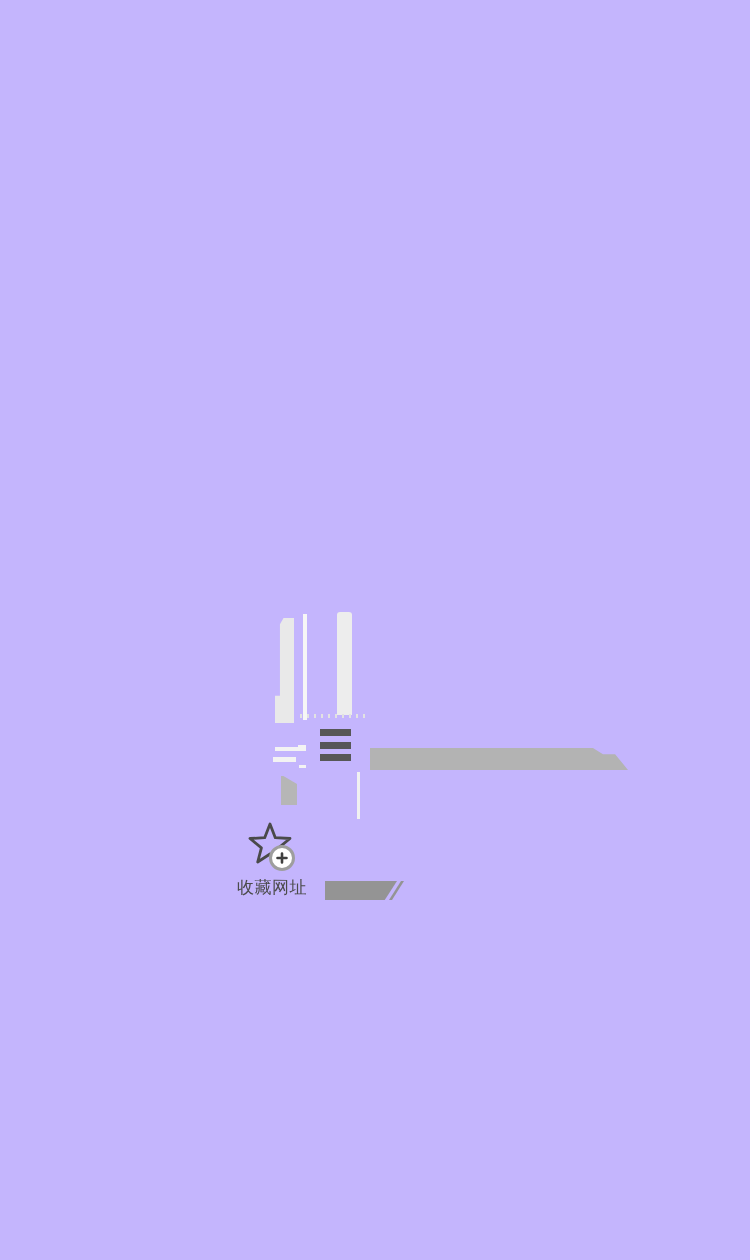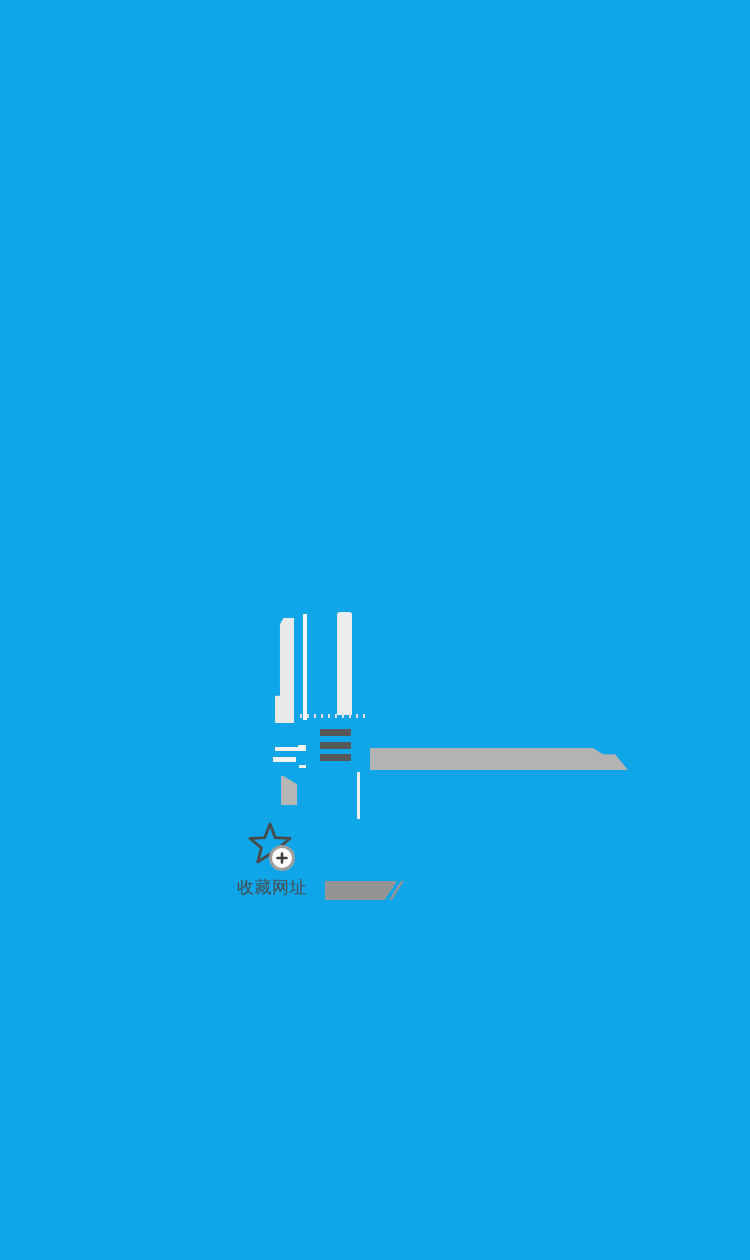--- a/index.html
+++ b/index.html
@@ -2,21 +2,21 @@
 <html><head>
 <meta charset="utf-8">
 <style>
   html, body { margin: 0; padding: 0; }
   body {
     width: 750px; height: 1260px;
     background: #ffffff;
     font-family: "Liberation Sans", "DejaVu Sans", sans-serif;
     overflow: hidden;
   }
-  .stage { position: relative; width: 750px; height: 1260px; background: #0ea5e9; }
+  .stage { position: relative; width: 750px; height: 1260px; background: #c4b5fd; }
 
   .abs { position: absolute; }
 
   
   .col-a { left: 275px; top: 618px; width: 19px; height: 105px;
            clip-path: polygon(45% 0, 100% 0, 100% 100%, 0 100%, 0 74%, 26% 74%, 26% 6%); }
   .col-b { left: 303px; top: 614px; width: 4px; height: 106px; }
   .col-c { left: 337px; top: 612px; width: 15px; height: 103px; border-radius: 3px 3px 0 0; }
 
   .dotted-row { left: 300px; top: 714px; width: 66px; height: 4px;

